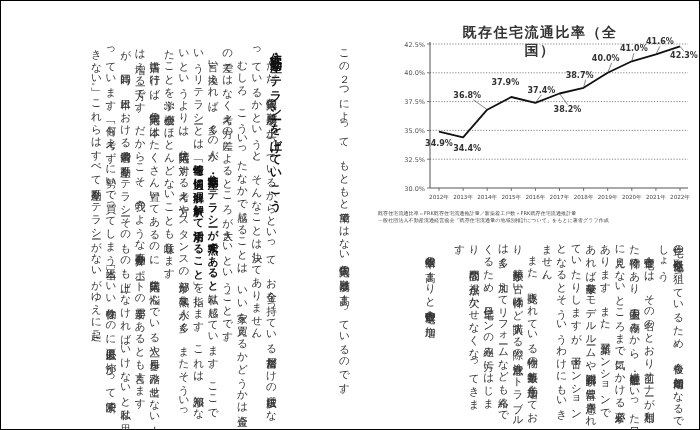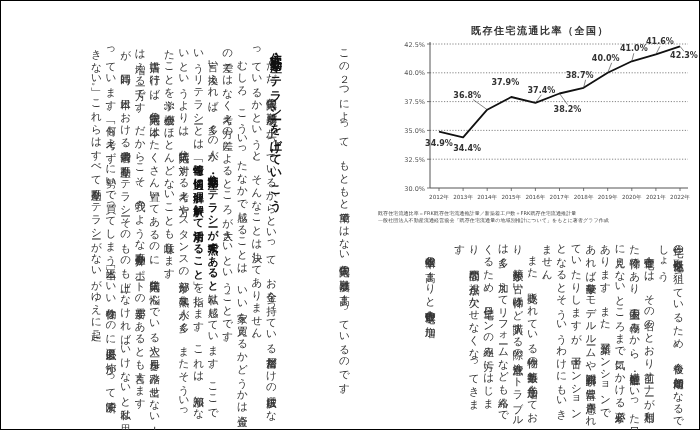--- a/index.html
+++ b/index.html
@@ -19,21 +19,21 @@
   .left-heading { position:absolute; right:86px; top:44px; }
   .bold { font-family:"DejaVu Sans", sans-serif; font-weight:bold; color:#111; }
 
   .right-body { position:absolute; right:14px; top:237px; height:186px; font-size:10.6px; line-height:14.6px; letter-spacing:0.6px; }
   .right-body p { margin:0; }
   .right-body .indent { text-indent:1em; }
   .right-body .blank { width:14.6px; }
 
   
   .chart { position:absolute; left:0; top:0; width:330px; height:230px; }
-  .chart-title { position:absolute; left:80px; top:24px; width:180px; text-align:center; font-family:"DejaVu Sans", sans-serif; font-weight:bold; font-size:10px; letter-spacing:1.5px; color:#333; }
+  .chart-title { position:absolute; left:80px; top:24px; width:180px; text-align:center; font-family:"DejaVu Sans", sans-serif; font-weight:bold; font-size:14px; letter-spacing:1.5px; color:#333; }
   .footnote { position:absolute; left:8px; font-family:"DejaVu Sans", sans-serif; font-size:5px; color:#444; white-space:nowrap; letter-spacing:0.1px; }
   .fn1 { top:210px; }
   .fn2 { top:217px; }
   svg text { font-family:"DejaVu Sans", sans-serif; }
 </style>
 </head>
 <body>
 
 <div class="frame"></div>
 

